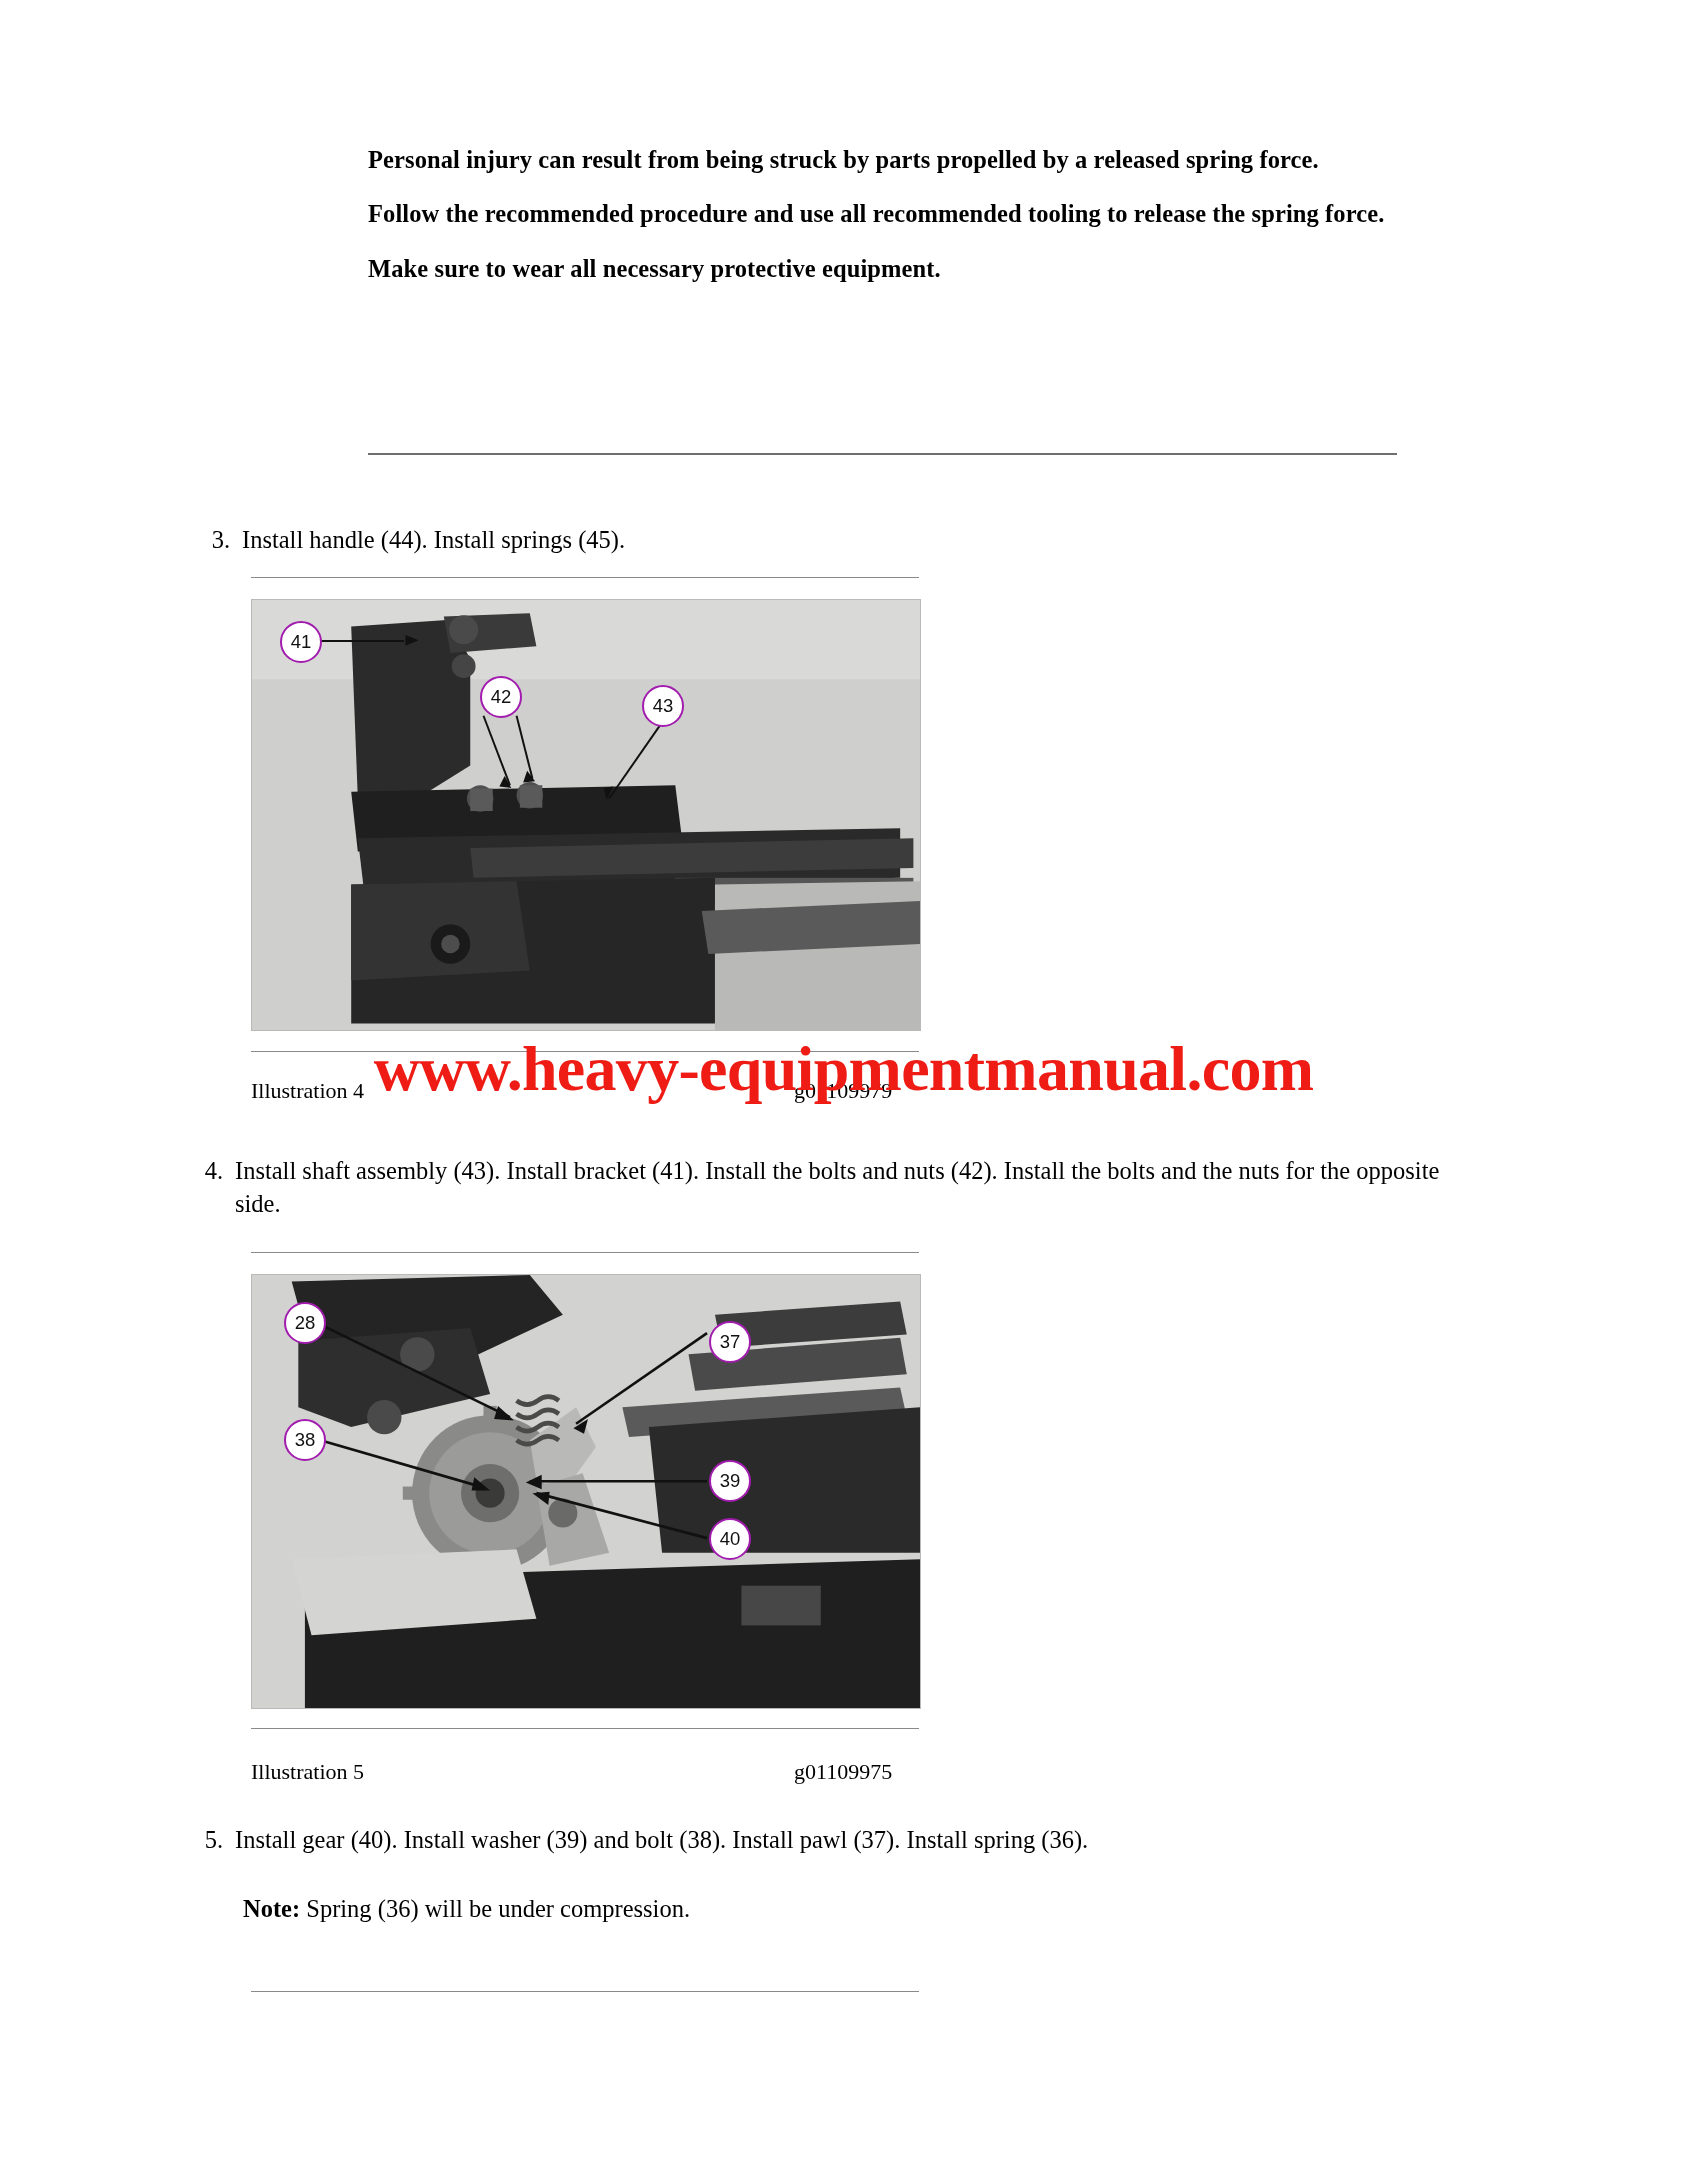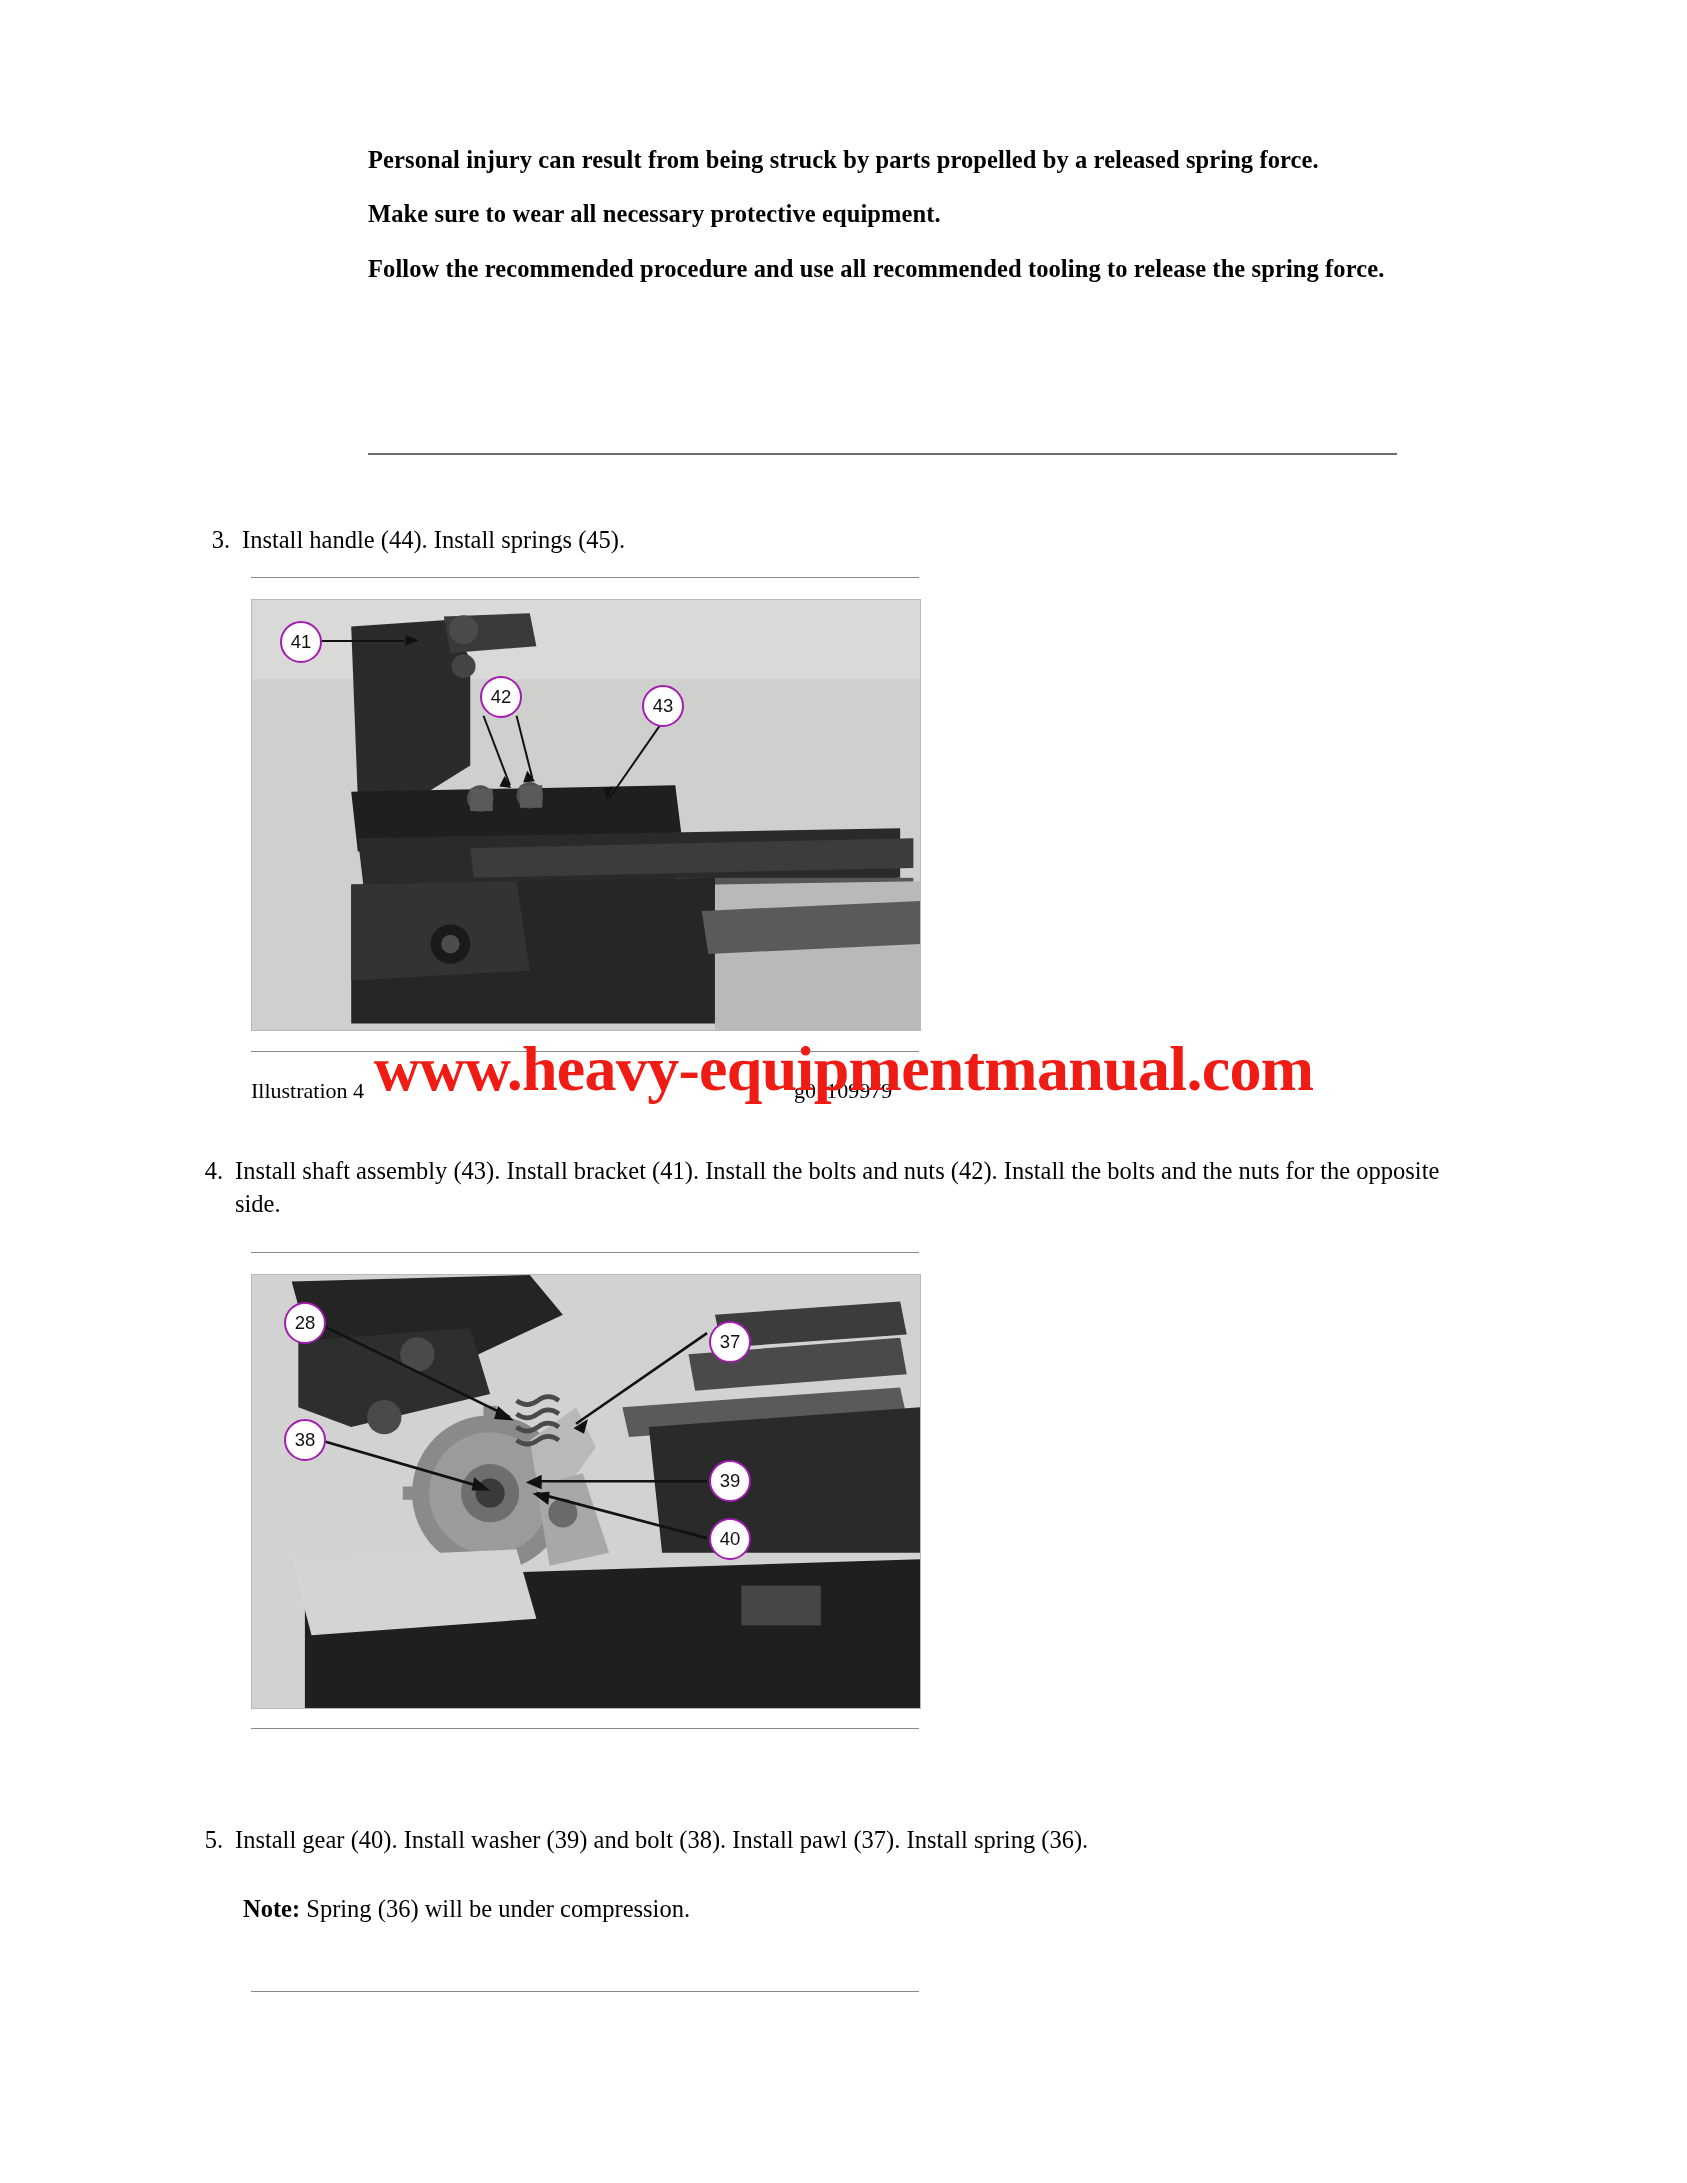--- a/index.html
+++ b/index.html
@@ -129,22 +129,22 @@
     z-index: 4;
   }
 </style>
 </head>
 <body>
 
 <div class="page">
 
   <div class="warning-block">
     <div class="warning-line">Personal injury can result from being struck by parts propelled by a released spring force.</div>
+    <div class="warning-line">Follow the recommended procedure and use all recommended tooling to release the spring force.</div>
     <div class="warning-line">Make sure to wear all necessary protective equipment.</div>
-    <div class="warning-line">Follow the recommended procedure and use all recommended tooling to release the spring force.</div>
   </div>
 
   <div class="rule" style="left:368px; top:453px; width:1029px;"></div>
 
   <div class="step" style="left:205px; top:523px; width:1191px;">
     <div class="step-num">3.</div>
     <div class="step-text">Install handle (44). Install springs (45).</div>
   </div>
 
   <div class="rule-thin" style="left:251px; top:577px; width:668px;"></div>
@@ -274,20 +274,24 @@
         <line x1="688" y1="312" x2="420" y2="312" stroke="#111" stroke-width="4"></line>
         <polygon points="438,302 414,314 438,324" fill="#111"></polygon>
         <line x1="688" y1="398" x2="430" y2="330" stroke="#111" stroke-width="4"></line>
         <polygon points="450,328 424,330 448,348" fill="#111"></polygon>
       </svg>
     </div>
   </div>
 
   <div class="rule-thin" style="left:251px; top:1728px; width:668px;"></div>
 
+  <div class="caption-row" style="left:251px; top:1759px; width:668px;">
+    <div class="caption-label">Illustration 5</div>
+    <div class="caption-id">g01109975</div>
+  </div>
 
   <div class="step" style="left:198px; top:1823px; width:1277px;">
     <div class="step-num">5.</div>
     <div class="step-text">Install gear (40). Install washer (39) and bolt (38). Install pawl (37). Install spring (36).</div>
   </div>
 
   <div class="note-block" style="top:1892px; width:1191px;">
     <span class="note-label">Note:</span><span> Spring (36) will be under compression.</span>
   </div>
 

